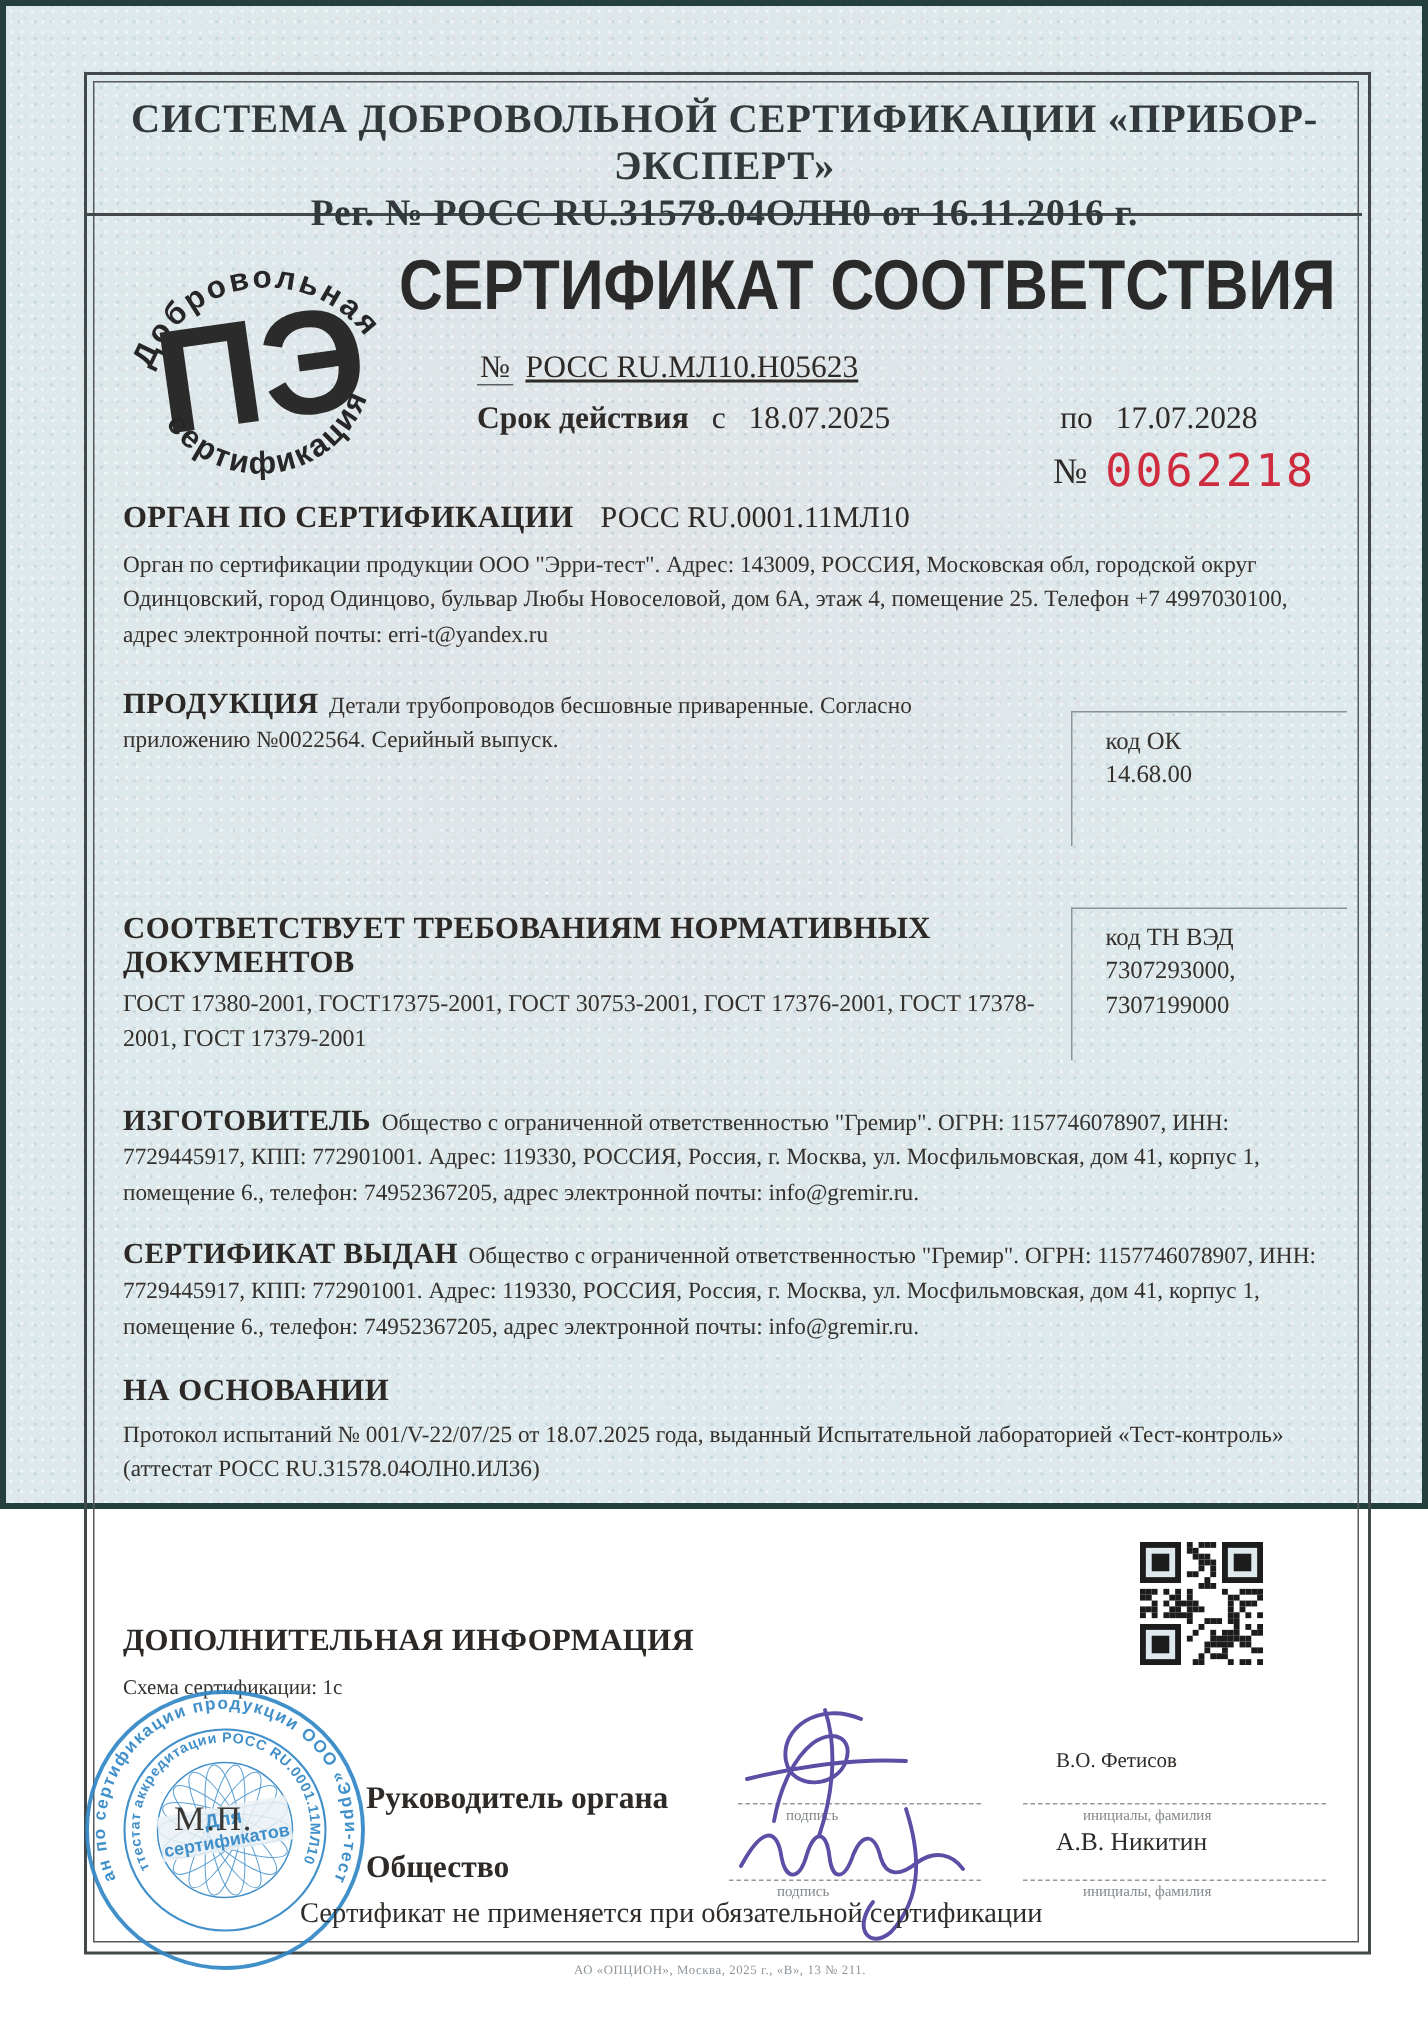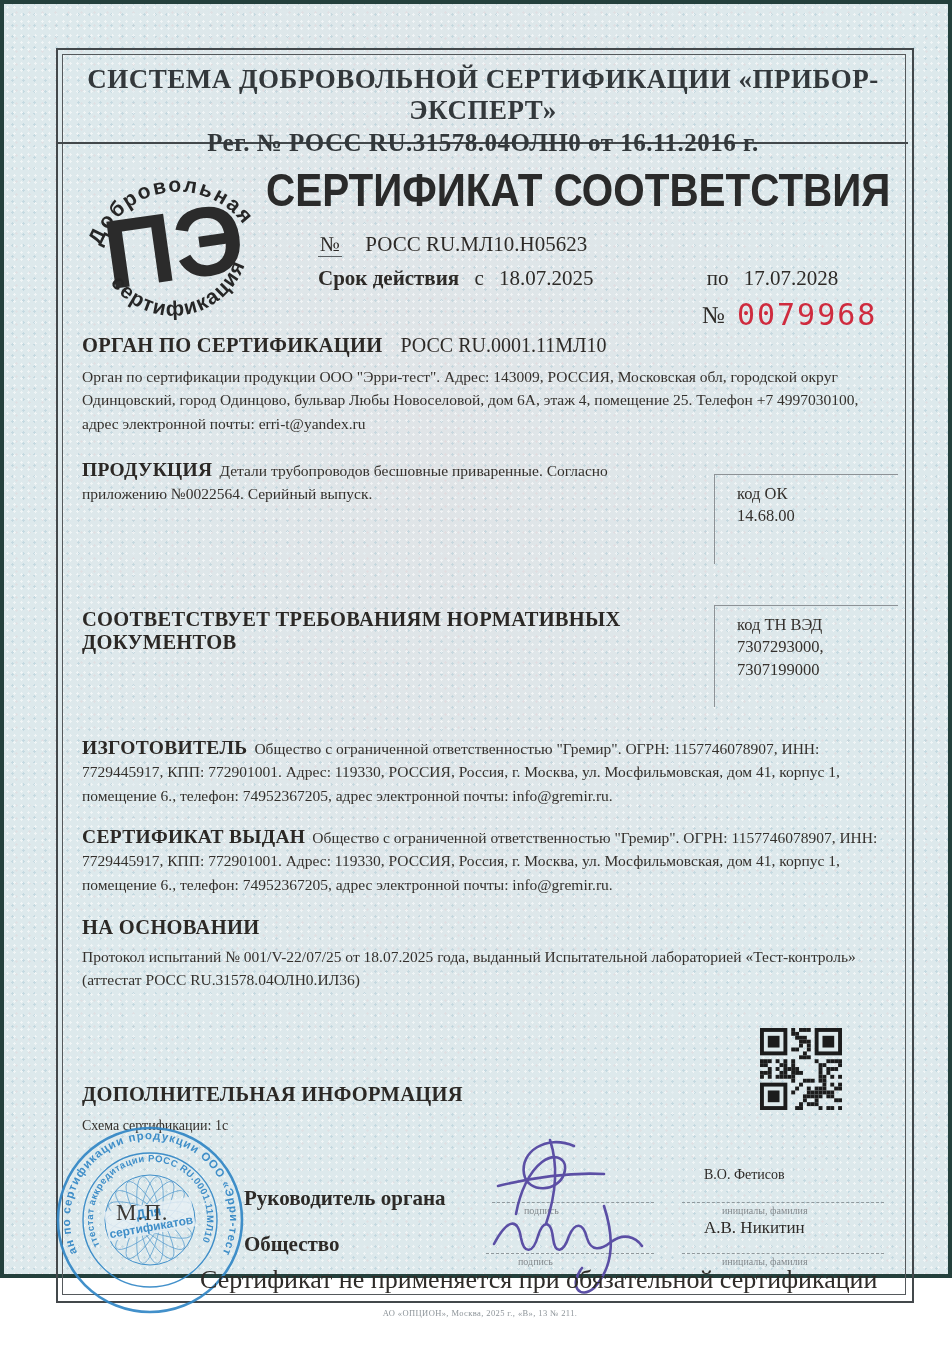--- a/index.html
+++ b/index.html
@@ -1,18 +1,18 @@
 <!DOCTYPE html>
 <html><head>
 <meta charset="utf-8">
 <style>
   html,body{margin:0;padding:0;}
   body{width:952px;height:1346px;overflow:hidden;}
   .page{
-    position:relative;width:952px;height:1278px;box-sizing:border-box;
+    position:relative;width:952px;height:1006px;box-sizing:border-box;
     border:4px solid #24403c;
     background-color:#dde9ec;
     background-image:
       radial-gradient(rgba(255,255,255,.55) 1px, transparent 1.1px),
       radial-gradient(rgba(168,198,210,.45) 1px, transparent 1.1px),
       radial-gradient(rgba(232,196,200,.22) 1px, transparent 1.3px),
       radial-gradient(ellipse at 46% 36%, rgba(238,205,208,.18), transparent 60%);
     background-size:7px 7px,11px 11px,13px 13px,100% 100%;
     background-position:0 0,3px 5px,6px 2px,0 0;
     font-family:"Liberation Serif","DejaVu Serif",serif;
@@ -25,21 +25,21 @@
   
   .header-band{left:54px;top:46px;width:850px;height:92px;border-bottom:2.5px solid #43484b;text-align:center;}
   .header-line1{margin-top:14px;font-size:27px;font-weight:bold;color:#33383b;letter-spacing:.5px;}
   .header-line2{margin-top:3px;font-size:25px;font-weight:bold;color:#33383b;letter-spacing:.5px;}
   
   .doc-title{left:262px;top:158px;white-space:nowrap;font-family:"Liberation Sans","DejaVu Sans",sans-serif;
     font-weight:700;font-size:47px;color:#2a2a2a;transform:scaleX(.86);transform-origin:left top;letter-spacing:0px;}
   
   .row-number{left:314px;top:228px;font-size:21px;}
   .row-number .no{border-bottom:1px solid #5a5f62;padding:0 2px;}
-  .row-number .val{margin-left:18px;}
+  .row-number .val{margin-left:3px;text-decoration:underline;}
   .row-validity{left:314px;top:262px;font-size:21px;}
   .row-validity .lbl{font-weight:bold;}
   .row-validity .prep{margin-left:10px;}
   .row-validity .date{margin-left:10px;}
   .row-validity .to{margin-left:108px;}
   .blank-no{left:698px;top:293px;font-size:24px;}
   .blank-no .digits{font-family:"DejaVu Sans Mono",monospace;font-size:30px;letter-spacing:2px;color:#cf2b3e;vertical-align:-2px;margin-left:6px;}
   
   .h-big{font-weight:bold;font-size:20.5px;letter-spacing:.3px;color:#2b2825;}
   .h-inline{font-weight:bold;font-size:19.5px;letter-spacing:.3px;color:#2b2825;margin-right:7px;}
@@ -69,21 +69,21 @@
   .sig-line2{left:482px;top:1248px;width:168px;border-bottom:1px dashed #90999d;height:1px;}
   .name-line1{left:678px;top:1197px;width:202px;border-bottom:1px dashed #90999d;height:1px;}
   .name-line2{left:678px;top:1248px;width:202px;border-bottom:1px dashed #90999d;height:1px;}
   .cap{font-size:10px;color:#83898d;}
   .cap-sig1{left:520px;top:1201px;}
   .cap-sig2{left:514px;top:1252px;}
   .cap-name1{left:718px;top:1201px;}
   .cap-name2{left:718px;top:1252px;}
   .name1{left:700px;top:1163px;font-size:14px;}
   .name2{left:700px;top:1214px;font-size:17px;}
-  .footer-note{left:196px;top:1261px;font-size:26px;color:#2f2c29;font-family:Liberation Serif, serif;}
+  .footer-note{left:196px;top:1261px;font-size:19px;color:#2f2c29;font-family:Liberation Serif, serif;}
   .print-info{left:0;top:1304px;width:952px;text-align:center;font-size:8.5px;color:#8d9499;letter-spacing:.4px;}
   .mp{left:112px;top:1196px;font-size:23px;color:#3a3733;letter-spacing:1px;}
   svg .stamp-stroke{stroke:#3287c6;fill:none;}
   svg text{font-family:"Liberation Sans","DejaVu Sans",sans-serif;}
 </style>
 </head>
 <body>
 
 <div class="page">
 
@@ -121,41 +121,42 @@
   <div class="abs row-validity">
     <span class="lbl">Срок действия</span>
     <span class="prep">с</span>
     <span class="date">18.07.2025</span>
     <span class="to">по</span>
     <span class="date">17.07.2028</span>
   </div>
 
   <div class="abs blank-no">
     <span>№</span>
-    <span class="digits">0079968</span>
+    <span class="digits">0062218</span>
   </div>
 
   <div class="abs org-sec">
     <div>
       <span class="h-big">ОРГАН ПО СЕРТИФИКАЦИИ</span>
       <span class="org-code">РОСС RU.0001.11МЛ10</span>
     </div>
     <div class="body-txt org-text">Орган по сертификации продукции ООО "Эрри-тест". Адрес: 143009, РОССИЯ, Московская обл, городской округ Одинцовский, город Одинцово, бульвар Любы Новоселовой, дом 6А, этаж 4, помещение 25. Телефон +7 4997030100, адрес электронной почты: erri-t@yandex.ru</div>
   </div>
 
   <div class="abs product-sec inline-par">
     <span class="h-inline">ПРОДУКЦИЯ</span><span class="body-txt-inline">Детали трубопроводов бесшовные приваренные. Согласно приложению №0022564. Серийный выпуск.</span>
   </div>
   <div class="abs code-box okbox">
     <div>код ОК</div>
     <div>14.68.00</div>
   </div>
 
   <div class="abs compliance-sec">
     <div class="h-big">СООТВЕТСТВУЕТ ТРЕБОВАНИЯМ НОРМАТИВНЫХ ДОКУМЕНТОВ</div>
+    <div class="body-txt gost">ГОСТ 17380-2001, ГОСТ17375-2001, ГОСТ 30753-2001, ГОСТ 17376-2001, ГОСТ 17378-2001, ГОСТ 17379-2001</div>
   </div>
   <div class="abs code-box tnbox">
     <div>код ТН ВЭД</div>
     <div>7307293000,</div>
     <div>7307199000</div>
   </div>
 
   <div class="abs maker-sec inline-par">
     <span class="h-inline">ИЗГОТОВИТЕЛЬ</span><span class="body-txt-inline">Общество с ограниченной ответственностью "Гремир". ОГРН: 1157746078907, ИНН: 7729445917, КПП: 772901001. Адрес: 119330, РОССИЯ, Россия, г. Москва, ул. Мосфильмовская, дом 41, корпус 1, помещение 6., телефон: 74952367205, адрес электронной почты: info@gremir.ru.</span>
   </div>

